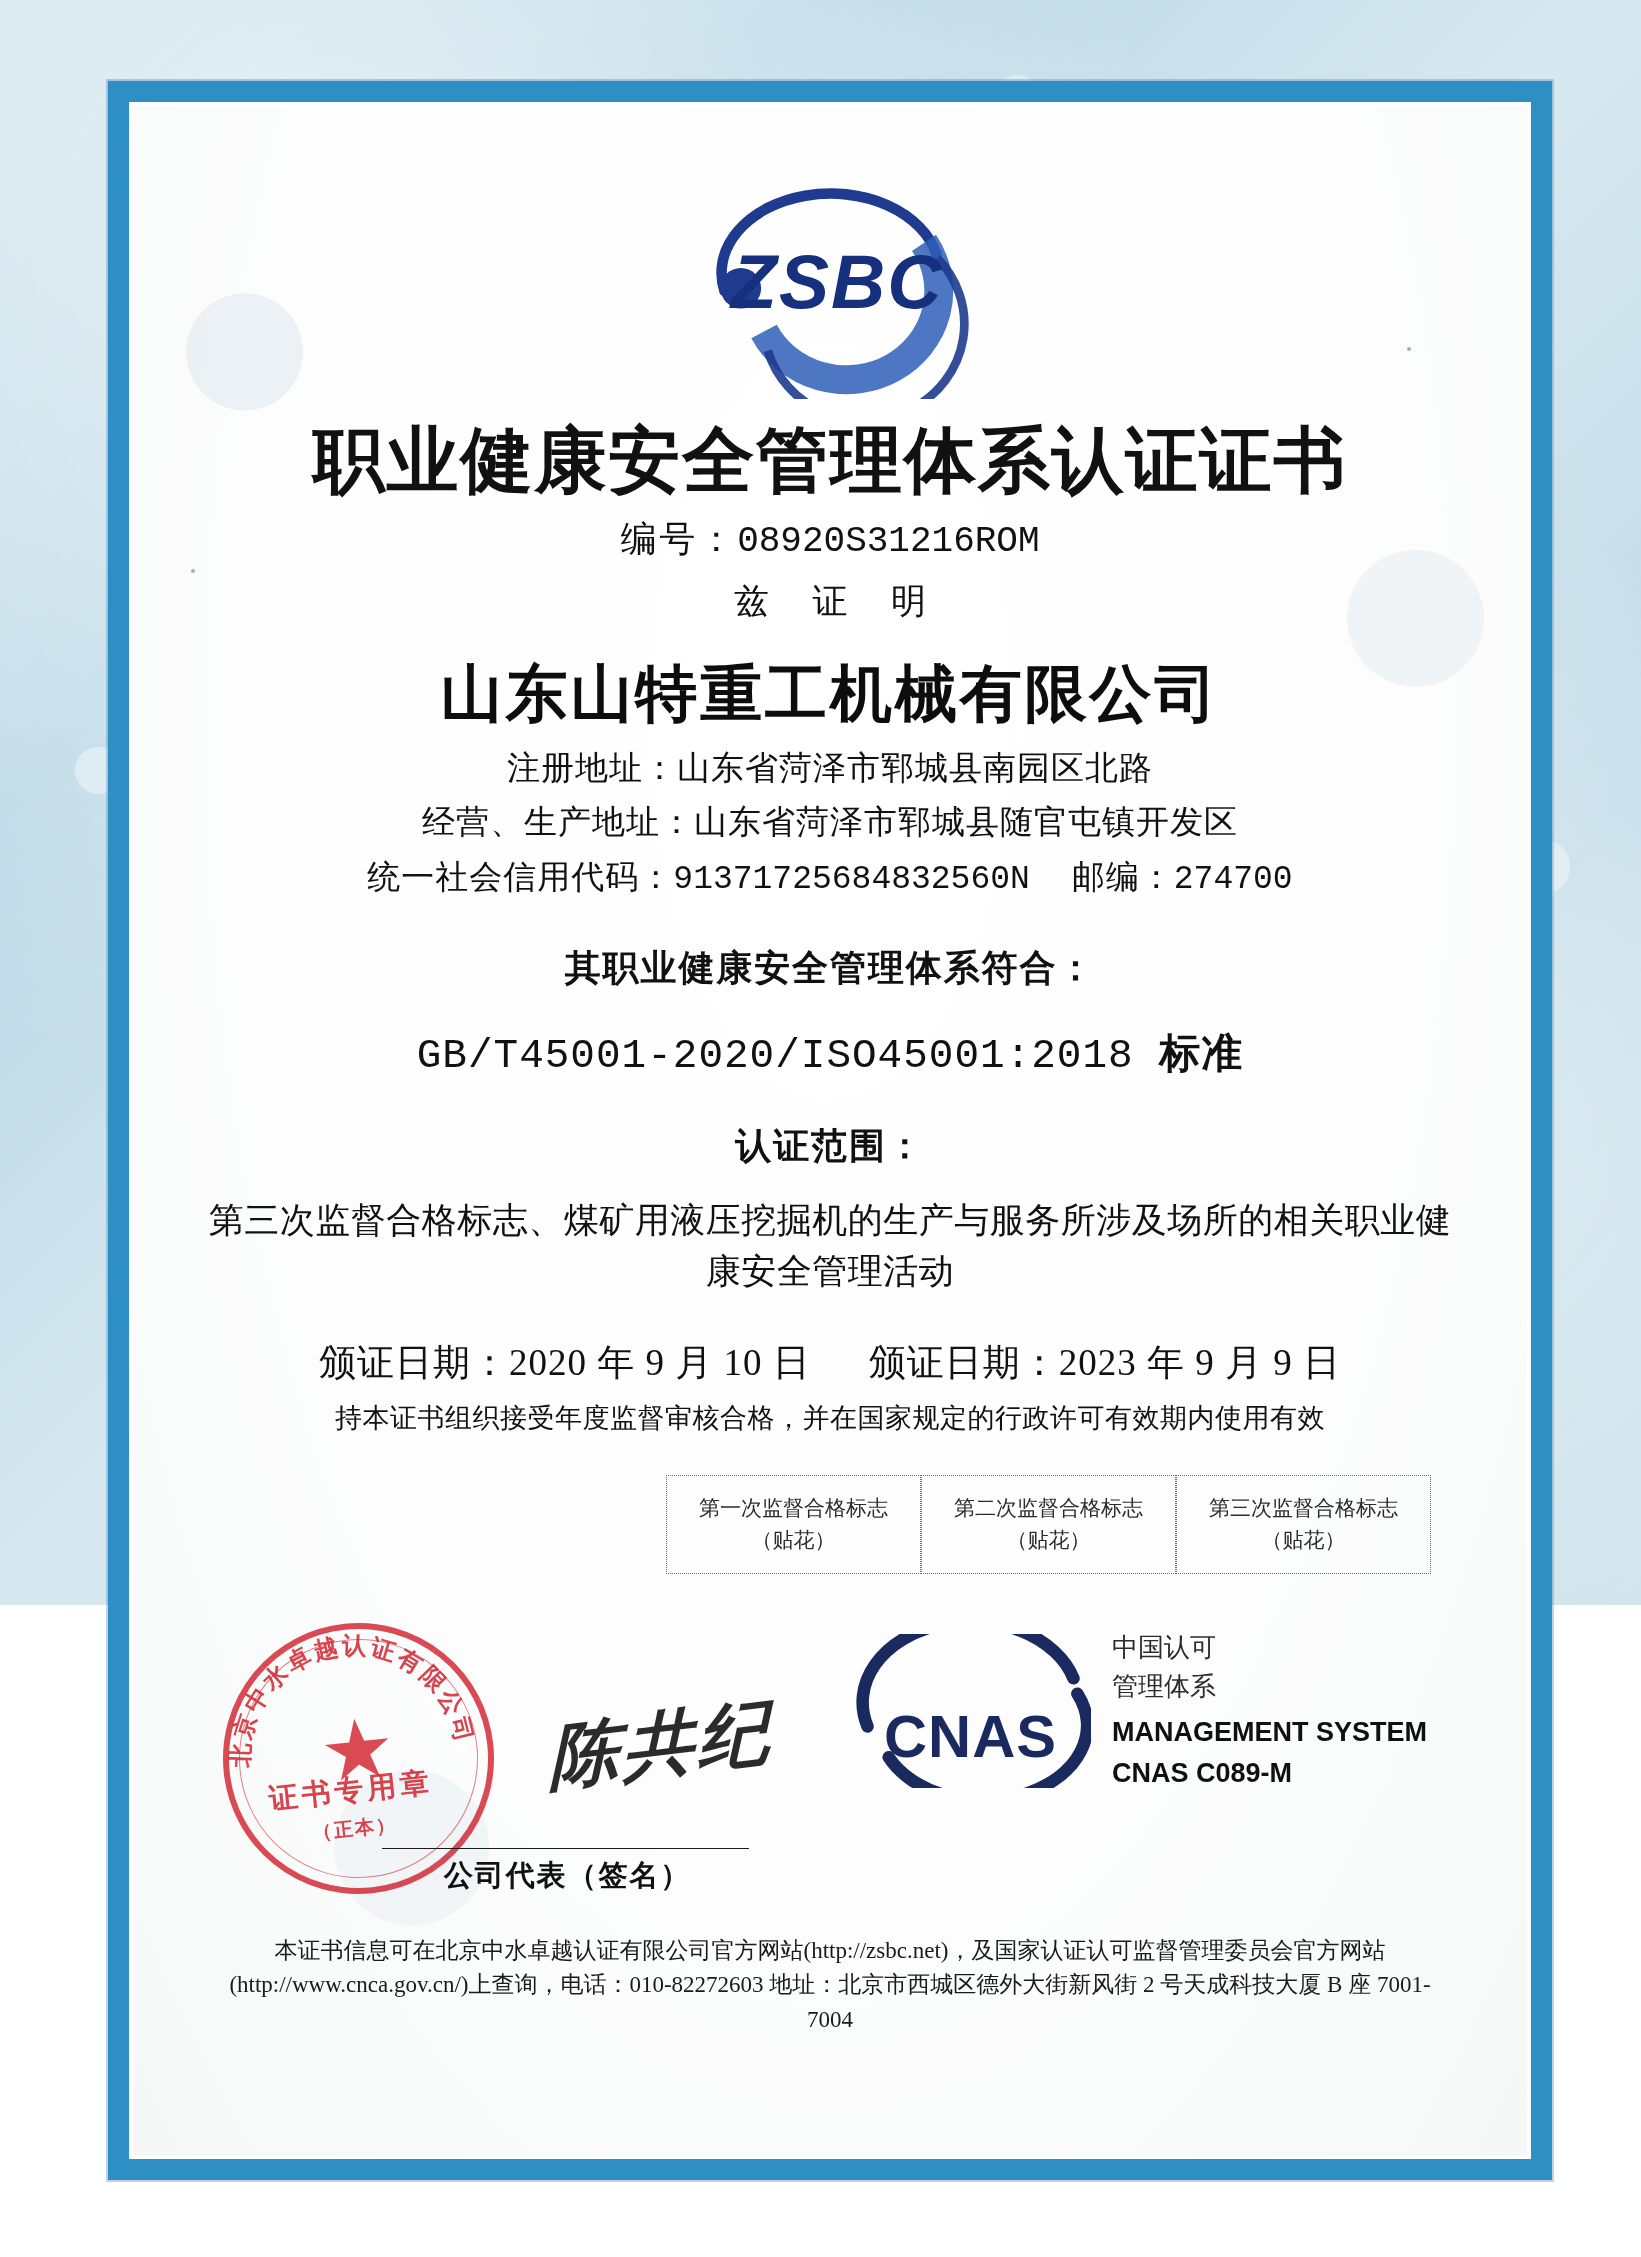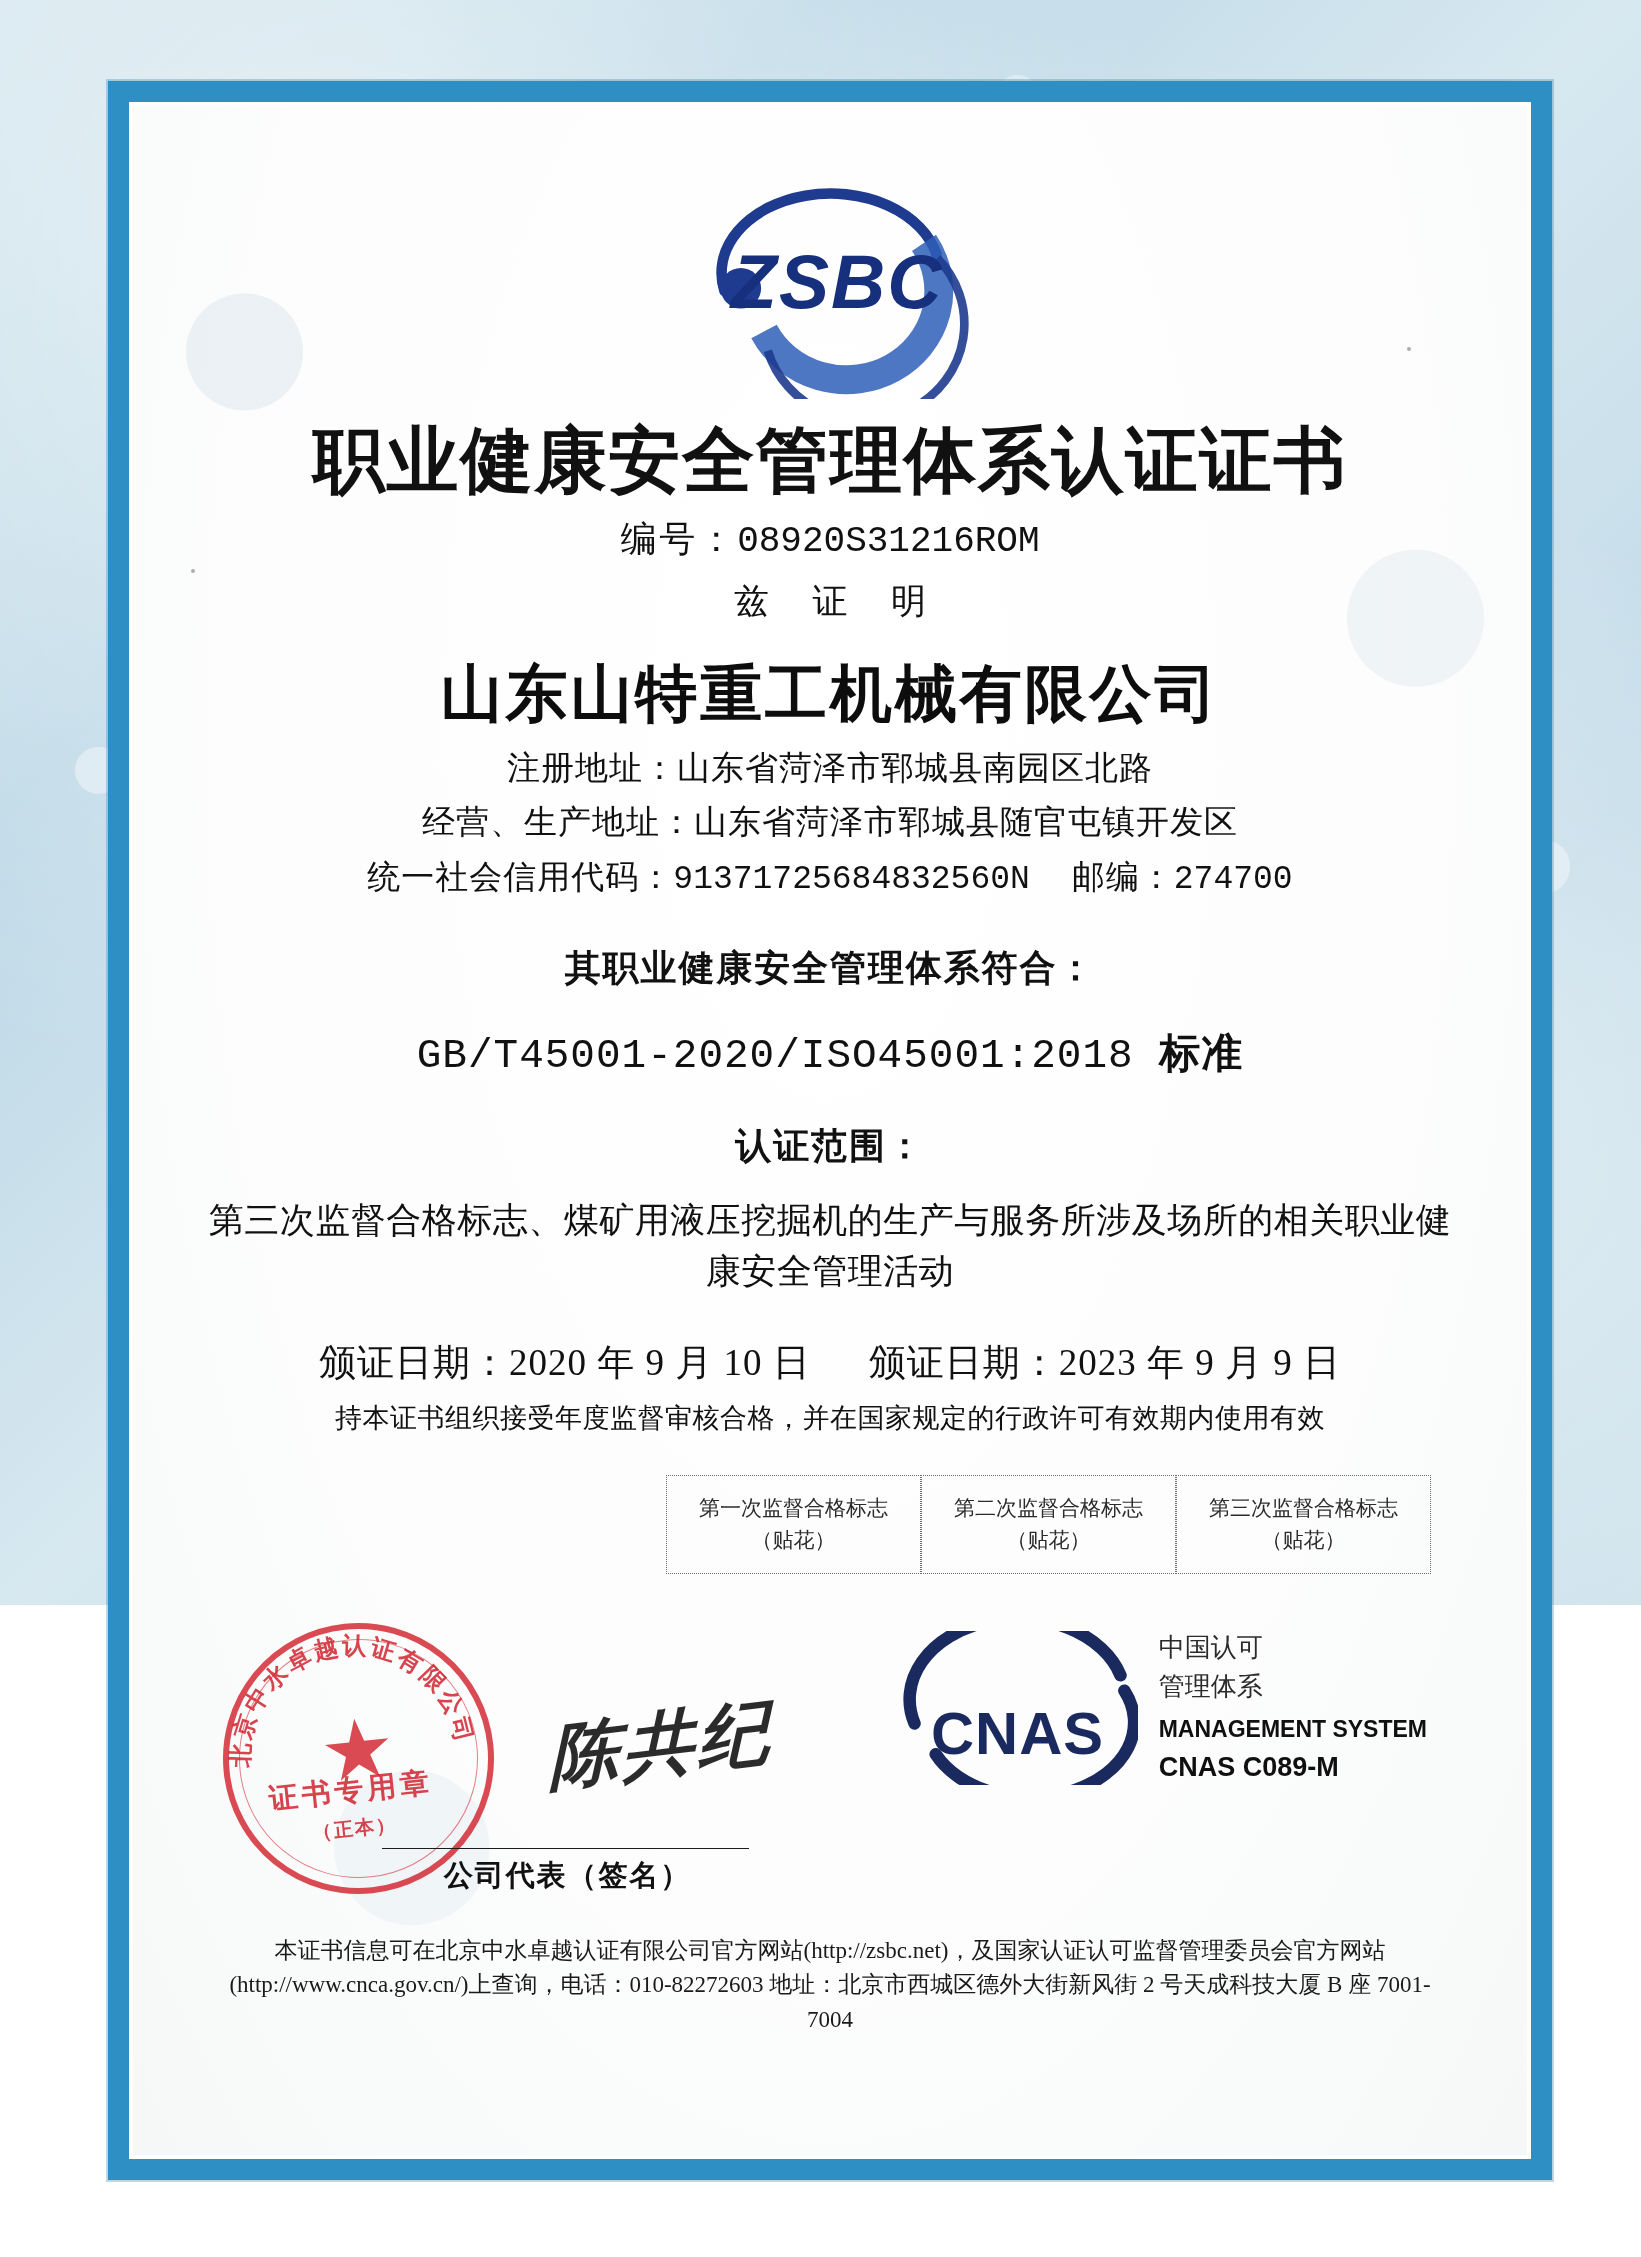--- a/index.html
+++ b/index.html
@@ -307,21 +307,21 @@
     line-height: 1.5;
   }
   .cnas-text .cn1, .cnas-text .cn2 {
     font-family: "Liberation Sans", sans-serif;
     font-size: 26px;
     color: #2b2b2b;
   }
   .cnas-text .en1 {
     font-family: "Liberation Sans", sans-serif;
     font-weight: bold;
-    font-size: 23px;
+    font-size: 27px;
     color: #101010;
     margin-top: 5.8px;
     text-align: right;
   }
   .cnas-text .en2 {
     font-family: "Liberation Sans", sans-serif;
     font-weight: bold;
     font-size: 27px;
     color: #101010;
   }

